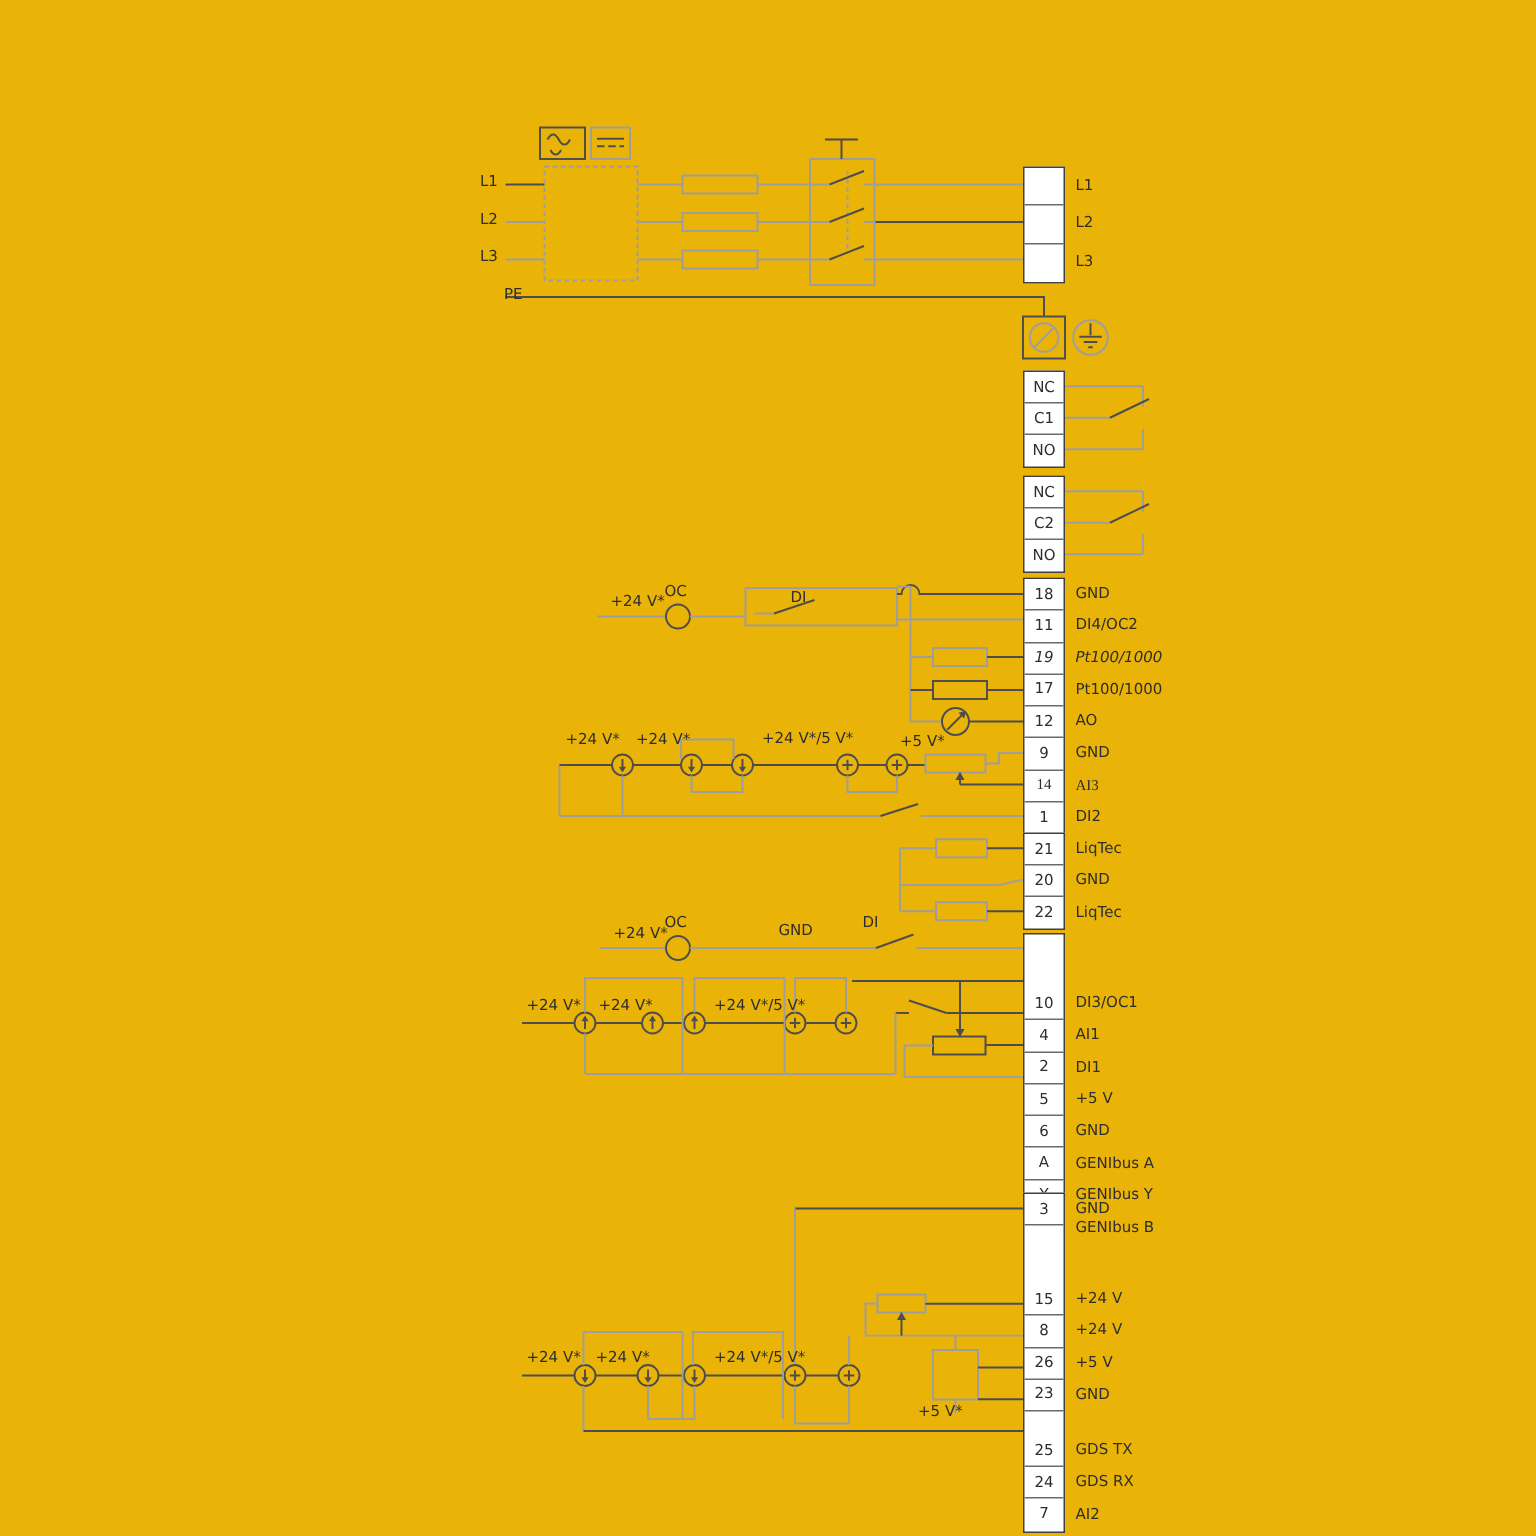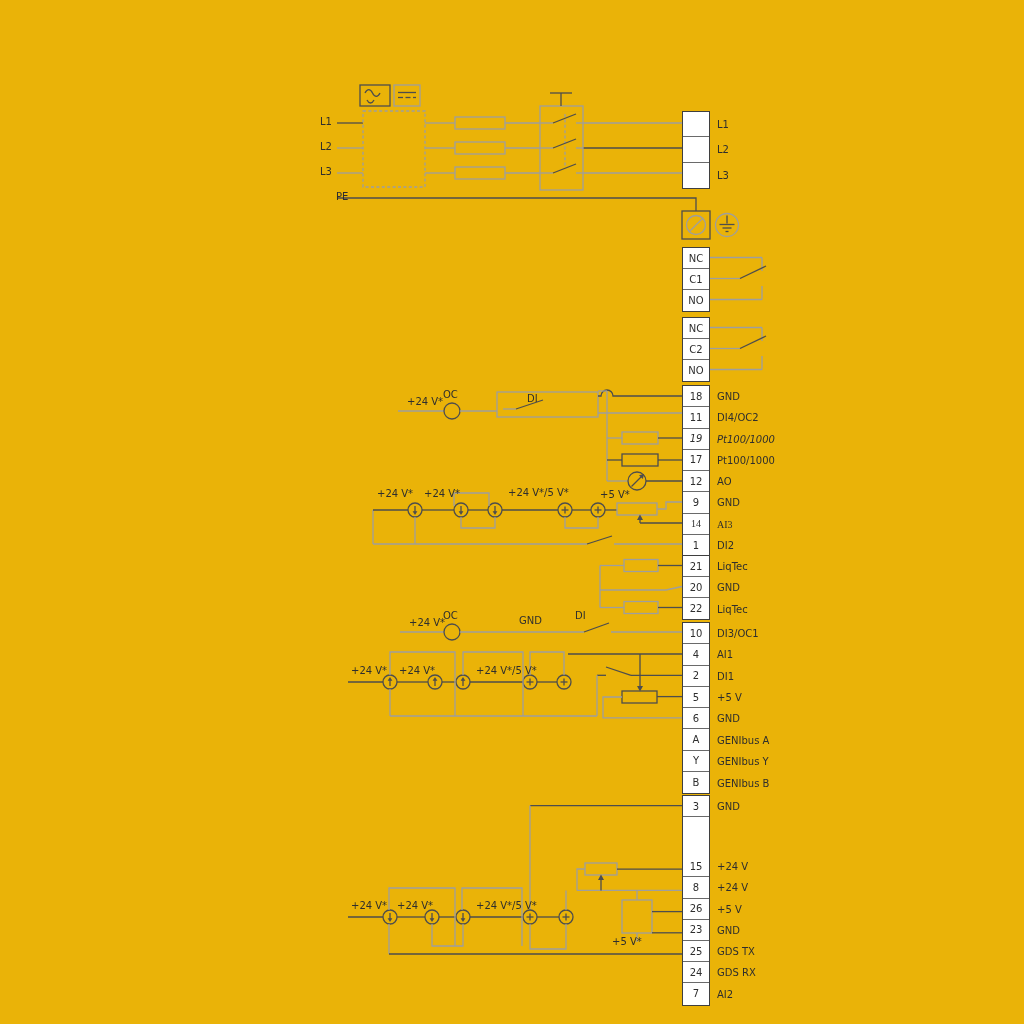--- a/index.html
+++ b/index.html
@@ -392,21 +392,21 @@
         <div class="tcell" style="height: 21px;">
           <span class="tnum">20</span>
           <span class="tlabel">GND</span>
         </div>
         <div class="tcell" style="height: 21px;">
           <span class="tnum">22</span>
           <span class="tlabel">LiqTec</span>
         </div>
       </div>
       <div class="tblock" style="left: 682px; top: 622px;">
-        <div class="tcell" style="height: 21.3px;">
+        <div class="tcell" style="height: 21.3px; margin-top: 36px;">
           <span class="tnum">10</span>
           <span class="tlabel">DI3/OC1</span>
         </div>
         <div class="tcell" style="height: 21.3px;">
           <span class="tnum">4</span>
           <span class="tlabel">AI1</span>
         </div>
         <div class="tcell" style="height: 21.3px;">
           <span class="tnum">2</span>
           <span class="tlabel">DI1</span>
@@ -446,21 +446,21 @@
           <span class="tlabel">+24 V</span>
         </div>
         <div class="tcell" style="height: 21.2px;">
           <span class="tnum">26</span>
           <span class="tlabel">+5 V</span>
         </div>
         <div class="tcell" style="height: 21.2px;">
           <span class="tnum">23</span>
           <span class="tlabel">GND</span>
         </div>
-        <div class="tcell" style="height: 21.2px;">
+        <div class="tcell" style="height: 21.2px; margin-top: 16px;">
           <span class="tnum">25</span>
           <span class="tlabel">GDS TX</span>
         </div>
         <div class="tcell" style="height: 21.2px;">
           <span class="tnum">24</span>
           <span class="tlabel">GDS RX</span>
         </div>
         <div class="tcell" style="height: 21.2px;">
           <span class="tnum">7</span>
           <span class="tlabel">AI2</span>

